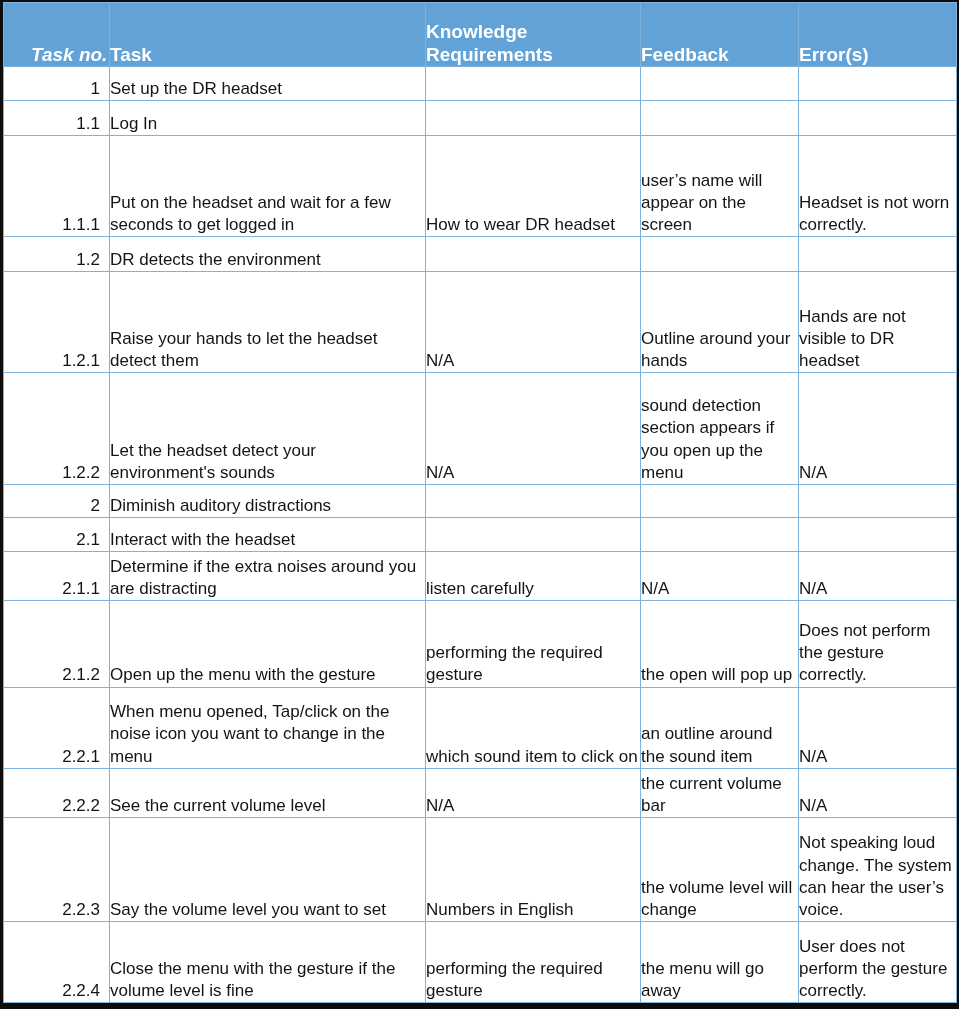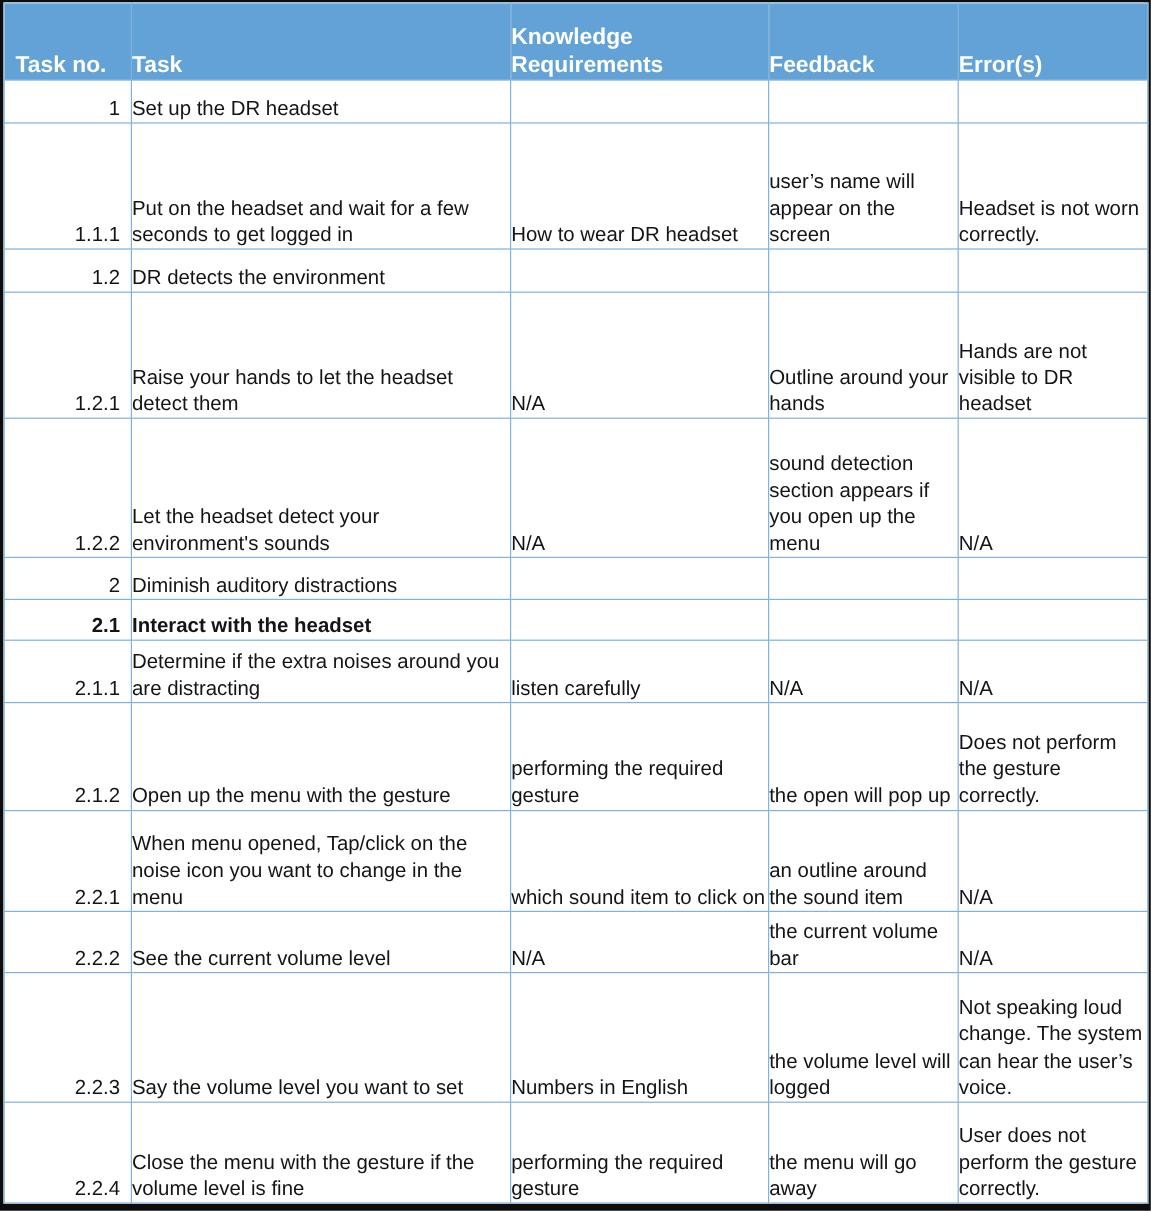--- a/index.html
+++ b/index.html
@@ -52,21 +52,21 @@
     font-weight: bold;
     font-size: 19px;
     line-height: 1.18;
     text-align: left;
     vertical-align: middle;
     padding: 6px 8px 6px 8px;
     border-color: #62A2D6;
     height: 64px;
     margin-top: 41px;
   }
-  thead th.col-tasknum { padding-left: 9px; }
+  thead th.col-tasknum { padding-left: 27px; font-style: italic; }
 
   
   tbody td {
     font-size: 17px;
     line-height: 1.30;
     color: #141414;
     padding: 3px 7px 6px 7px;
   }
   tbody td.c-num {
     text-align: right;
@@ -108,20 +108,27 @@
       </tr>
     </thead>
     <tbody id="table-body">
         <tr style="height: 34px;">
           <td class="c-num">1</td>
           <td class="c-task">Set up the DR headset</td>
           <td class="c-know"></td>
           <td class="c-feed"></td>
           <td class="c-err"></td>
         </tr>
+        <tr style="height: 34px;">
+          <td class="c-num">1.1</td>
+          <td class="c-task">Log In</td>
+          <td class="c-know"></td>
+          <td class="c-feed"></td>
+          <td class="c-err"></td>
+        </tr>
         <tr style="height: 100px;">
           <td class="c-num">1.1.1</td>
           <td class="c-task">Put on the headset and wait for a few seconds to get logged in</td>
           <td class="c-know">How to wear DR headset</td>
           <td class="c-feed">user’s name will appear on the screen</td>
           <td class="c-err">Headset is not worn correctly.</td>
         </tr>
         <tr style="height: 34px; padding-left: 16px;">
           <td class="c-num">1.2</td>
           <td class="c-task">DR detects the environment</td>
@@ -143,21 +150,21 @@
           <td class="c-feed">sound detection section appears if you open up the menu</td>
           <td class="c-err">N/A</td>
         </tr>
         <tr style="height: 33px;">
           <td class="c-num">2</td>
           <td class="c-task">Diminish auditory distractions</td>
           <td class="c-know"></td>
           <td class="c-feed"></td>
           <td class="c-err"></td>
         </tr>
-        <tr style="height: 33px; font-weight: bold;">
+        <tr style="height: 33px;">
           <td class="c-num">2.1</td>
           <td class="c-task">Interact with the headset</td>
           <td class="c-know"></td>
           <td class="c-feed"></td>
           <td class="c-err"></td>
         </tr>
         <tr style="height: 49px;">
           <td class="c-num">2.1.1</td>
           <td class="c-task">Determine if the extra noises around you are distracting</td>
           <td class="c-know">listen carefully</td>
@@ -182,21 +189,21 @@
           <td class="c-num">2.2.2</td>
           <td class="c-task">See the current volume level</td>
           <td class="c-know">N/A</td>
           <td class="c-feed">the current volume bar</td>
           <td class="c-err">N/A</td>
         </tr>
         <tr style="height: 102px;">
           <td class="c-num">2.2.3</td>
           <td class="c-task">Say the volume level you want to set</td>
           <td class="c-know">Numbers in English</td>
-          <td class="c-feed">the volume level will logged</td>
+          <td class="c-feed">the volume level will change</td>
           <td class="c-err">Not speaking loud change. The system can hear the user’s voice.</td>
         </tr>
         <tr style="height: 80px;">
           <td class="c-num">2.2.4</td>
           <td class="c-task">Close the menu with the gesture if the volume level is fine</td>
           <td class="c-know">performing the required gesture</td>
           <td class="c-feed">the menu will go away</td>
           <td class="c-err">User does not perform the gesture correctly.</td>
         </tr>
       </tbody>

